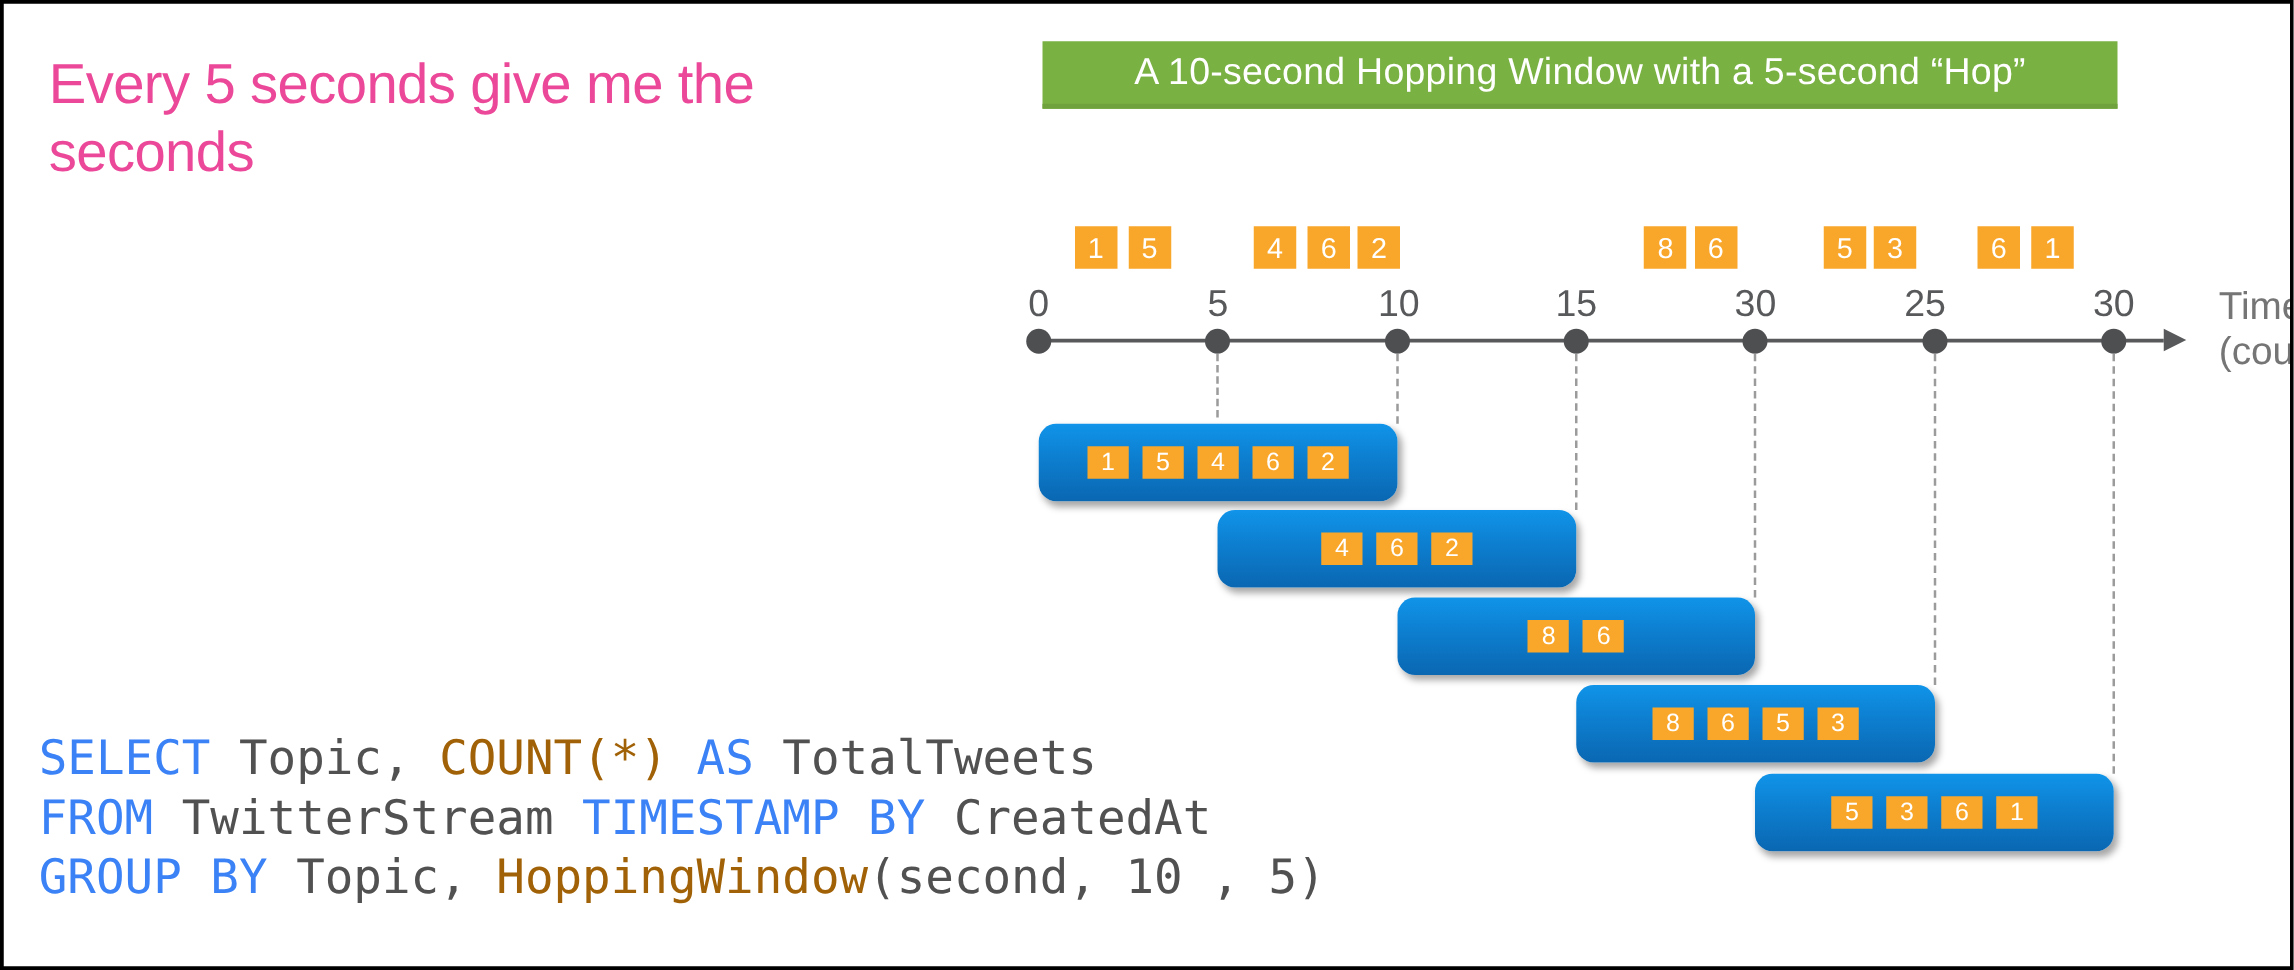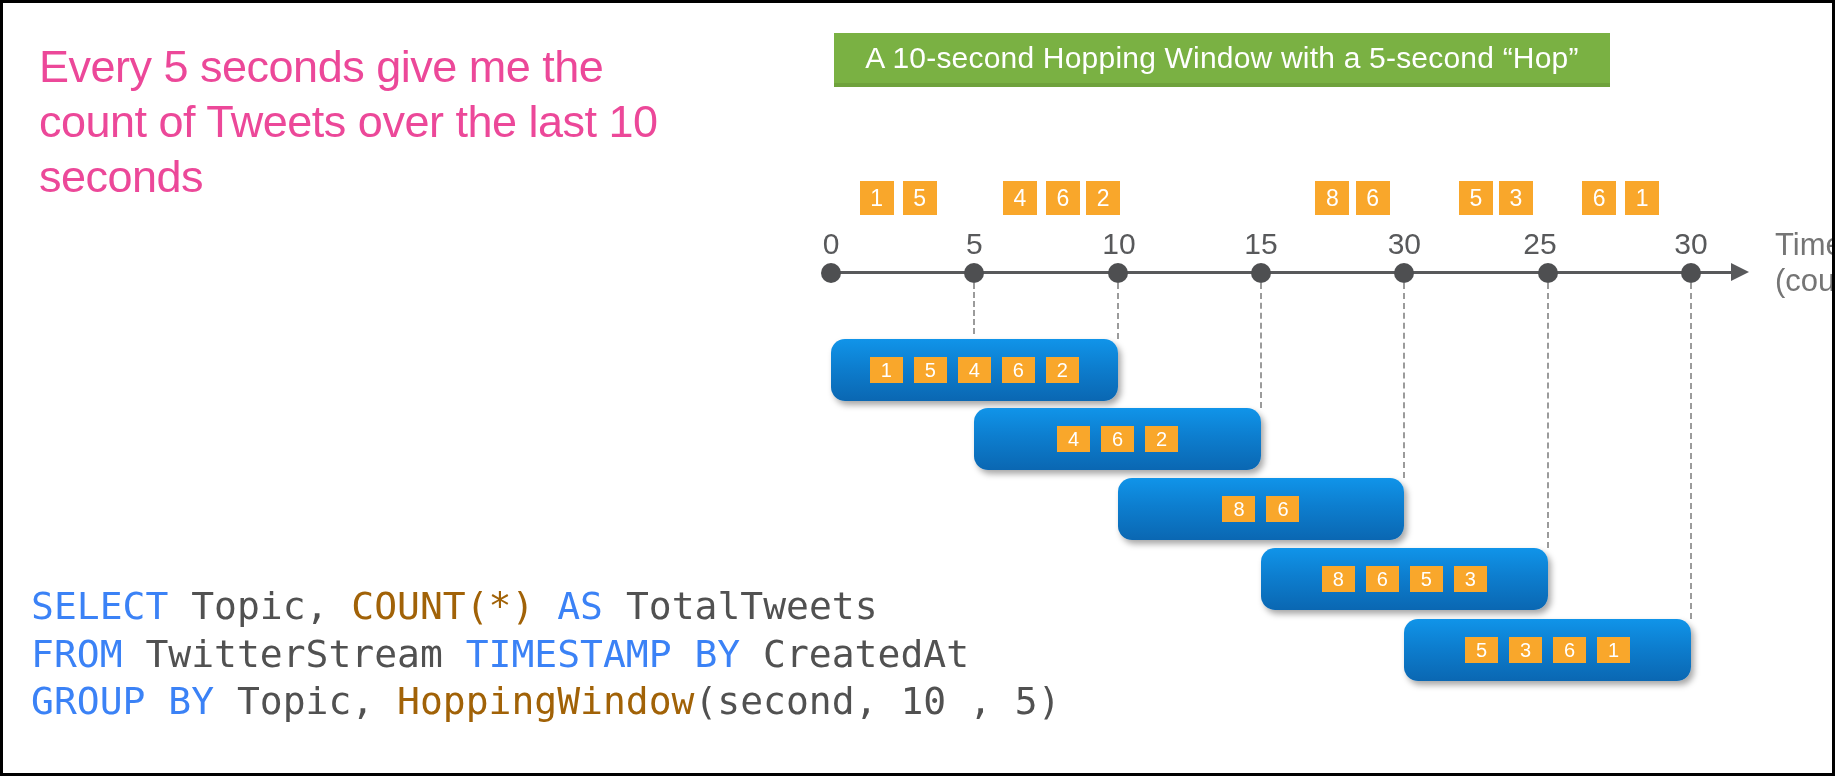--- a/index.html
+++ b/index.html
@@ -12,21 +12,21 @@
     font-family:"Liberation Sans", sans-serif;
   }
   
   #headline{
     position:absolute;left:36px;top:36px;
     font-size:45px;line-height:55px;
     color:#ec4899;letter-spacing:-0.5px;
   }
   
   #banner{
-    position:absolute;left:831px;top:30px;width:776px;height:50px;
+    position:absolute;left:831px;top:30px;width:860px;height:50px;
     background:#7ab143;border-bottom:4px solid #6fa23c;
     color:#ffffff;font-size:30px;font-weight:300;
     display:flex;align-items:center;justify-content:center;
     letter-spacing:0.2px;
   }
   
   .axis-line{position:absolute;height:3px;background:#58595b;}
   .arrow-head{
     position:absolute;width:0;height:0;
     border-left:18px solid #58595b;
@@ -73,21 +73,20 @@
   .tok-function{color:#a16207;}
   .tok-plain{color:#515151;margin-top:14px;}
 </style>
 </head>
 <body>
 
 <div id="canvas">
 
   <div id="headline">
     <div>Every 5 seconds give me the</div>
-    <div>count of Tweets over the last 10</div>
     <div>seconds</div>
   </div>
 
   <div id="banner">
     <span>A 10-second Hopping Window with a 5-second “Hop”</span>
   </div>
 
   <div id="timeline">
       <div class="axis-line" style="left: 828px; top: 268px; width: 900px;"></div>
       <div class="arrow-head" style="left: 1728px; top: 260px;"></div>

